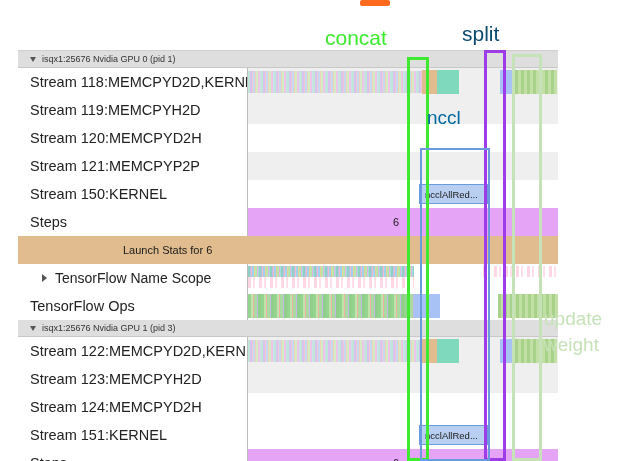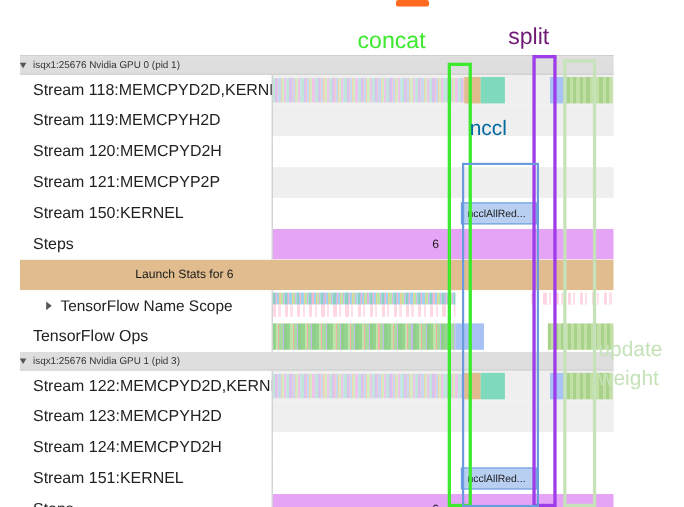--- a/index.html
+++ b/index.html
@@ -7,39 +7,39 @@
     width:622px;height:461px;overflow:hidden;
     background:#ffffff;
     font-family:"Liberation Sans", sans-serif;
     position:relative;
   }
 
   
   .annot{position:absolute;z-index:40;pointer-events:none;}
   .annot-label{font-weight:400;white-space:nowrap;}
   #ann-concat{left:325px;top:26px;font-size:21px;color:#3dea2f;}
-  #ann-split{left:462px;top:22px;font-size:21px;color:#701a75;}
+  #ann-split{left:462px;top:22px;font-size:21px;color:#0c4a6e;}
   #ann-nccl{left:427px;top:107px;font-size:19px;color:#0369a1;}
   #ann-weight{left:544px;top:306px;font-size:19px;color:#c6e2b9;line-height:26px;}
   #ann-orange-top{left:360px;top:0px;width:30px;height:6px;background:#ff6a1f;border-radius:2px;}
 
   
   .ovl{position:absolute;z-index:35;pointer-events:none;box-sizing:border-box;}
   #box-concat{left:407px;top:57px;width:22px;height:404px;border:3px solid #3dea2f;}
   #box-split{left:484px;top:50px;width:22px;height:411px;border:3px solid #9d3ce8;}
   #box-nccl{left:420px;top:148px;width:70px;height:313px;border:2px solid #6b9bdf;}
   #box-weight{left:512px;top:54px;width:30px;height:407px;border:3px solid #c6e2b9;}
 
   
   #viewer{position:absolute;left:18px;top:50px;width:540px;height:411px;overflow:hidden;
           border-top:1px solid #cfcfcf;box-sizing:border-box;background:#fff;}
 
   .group-header{
     height:17px;background:#dedede;border-bottom:1px solid #c8c8c8;
-    display:flex;align-items:center;font-size:9px;color:#333;padding-left:0;
+    display:flex;align-items:center;font-size:9px;color:#333;padding-left:12px;
     box-sizing:border-box;position:relative;
   }
   .tri{width:0;height:0;border-left:4px solid #555;border-top:3px solid transparent;
        border-bottom:3px solid transparent;margin-right:6px;}
   .tri.down{border-left:3.5px solid transparent;border-right:3.5px solid transparent;
             border-top:5px solid #555;border-bottom:none;}
 
   .row{height:28px;display:flex;align-items:stretch;position:relative;}
   .lbl{
     width:230px;flex:0 0 230px;box-sizing:border-box;

